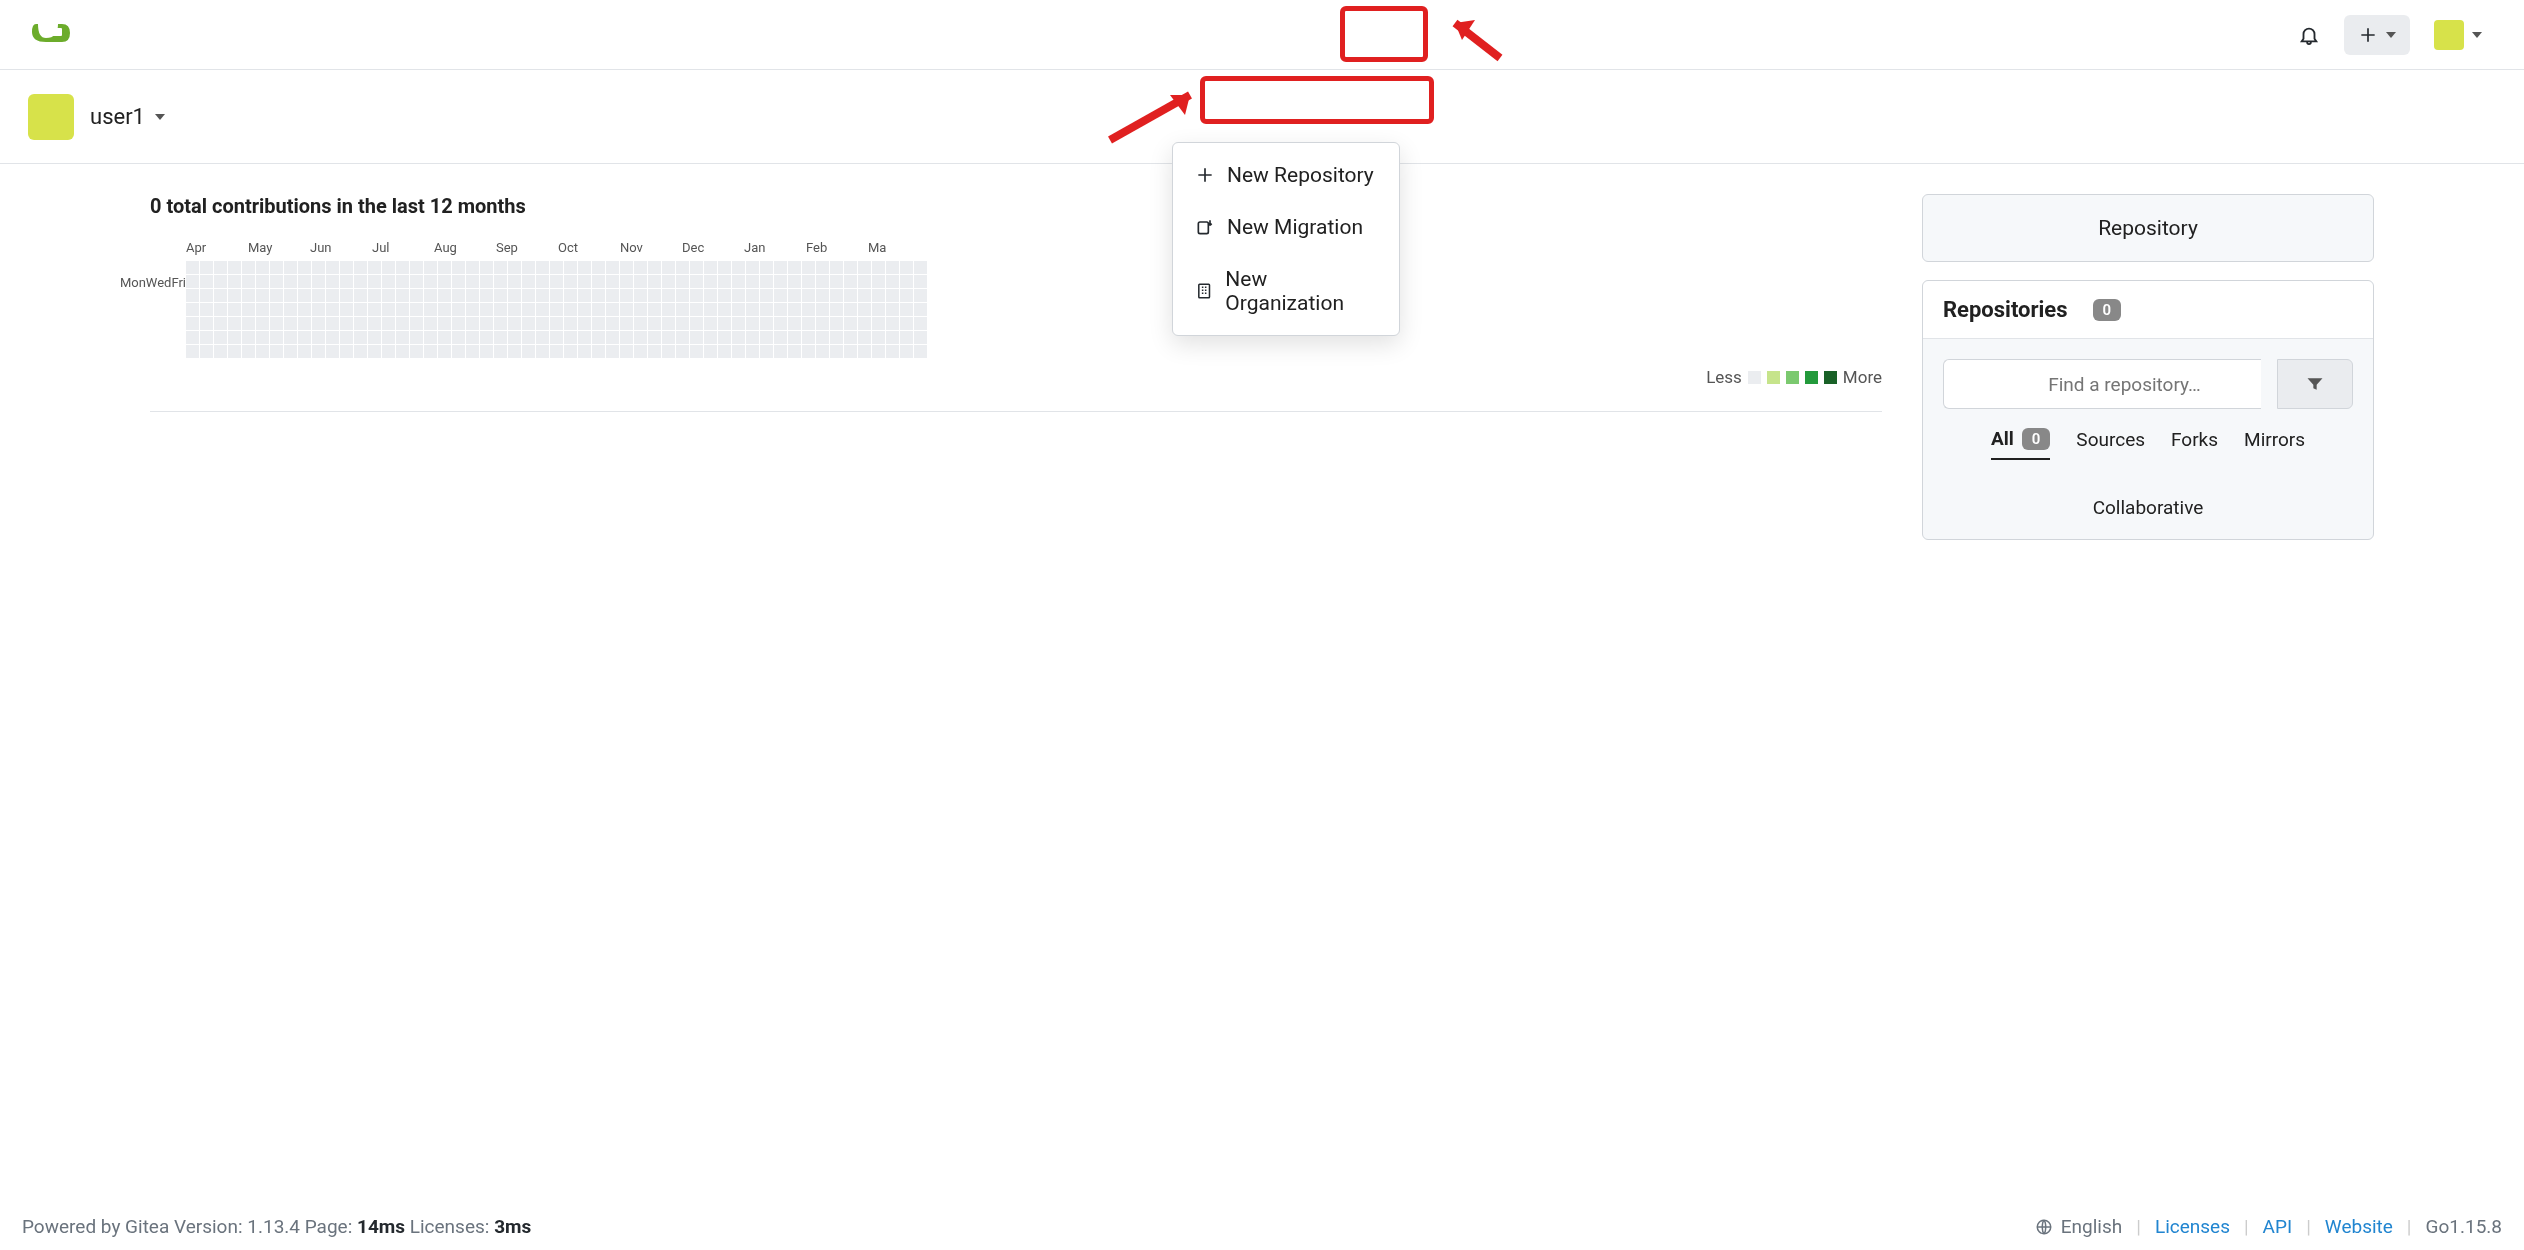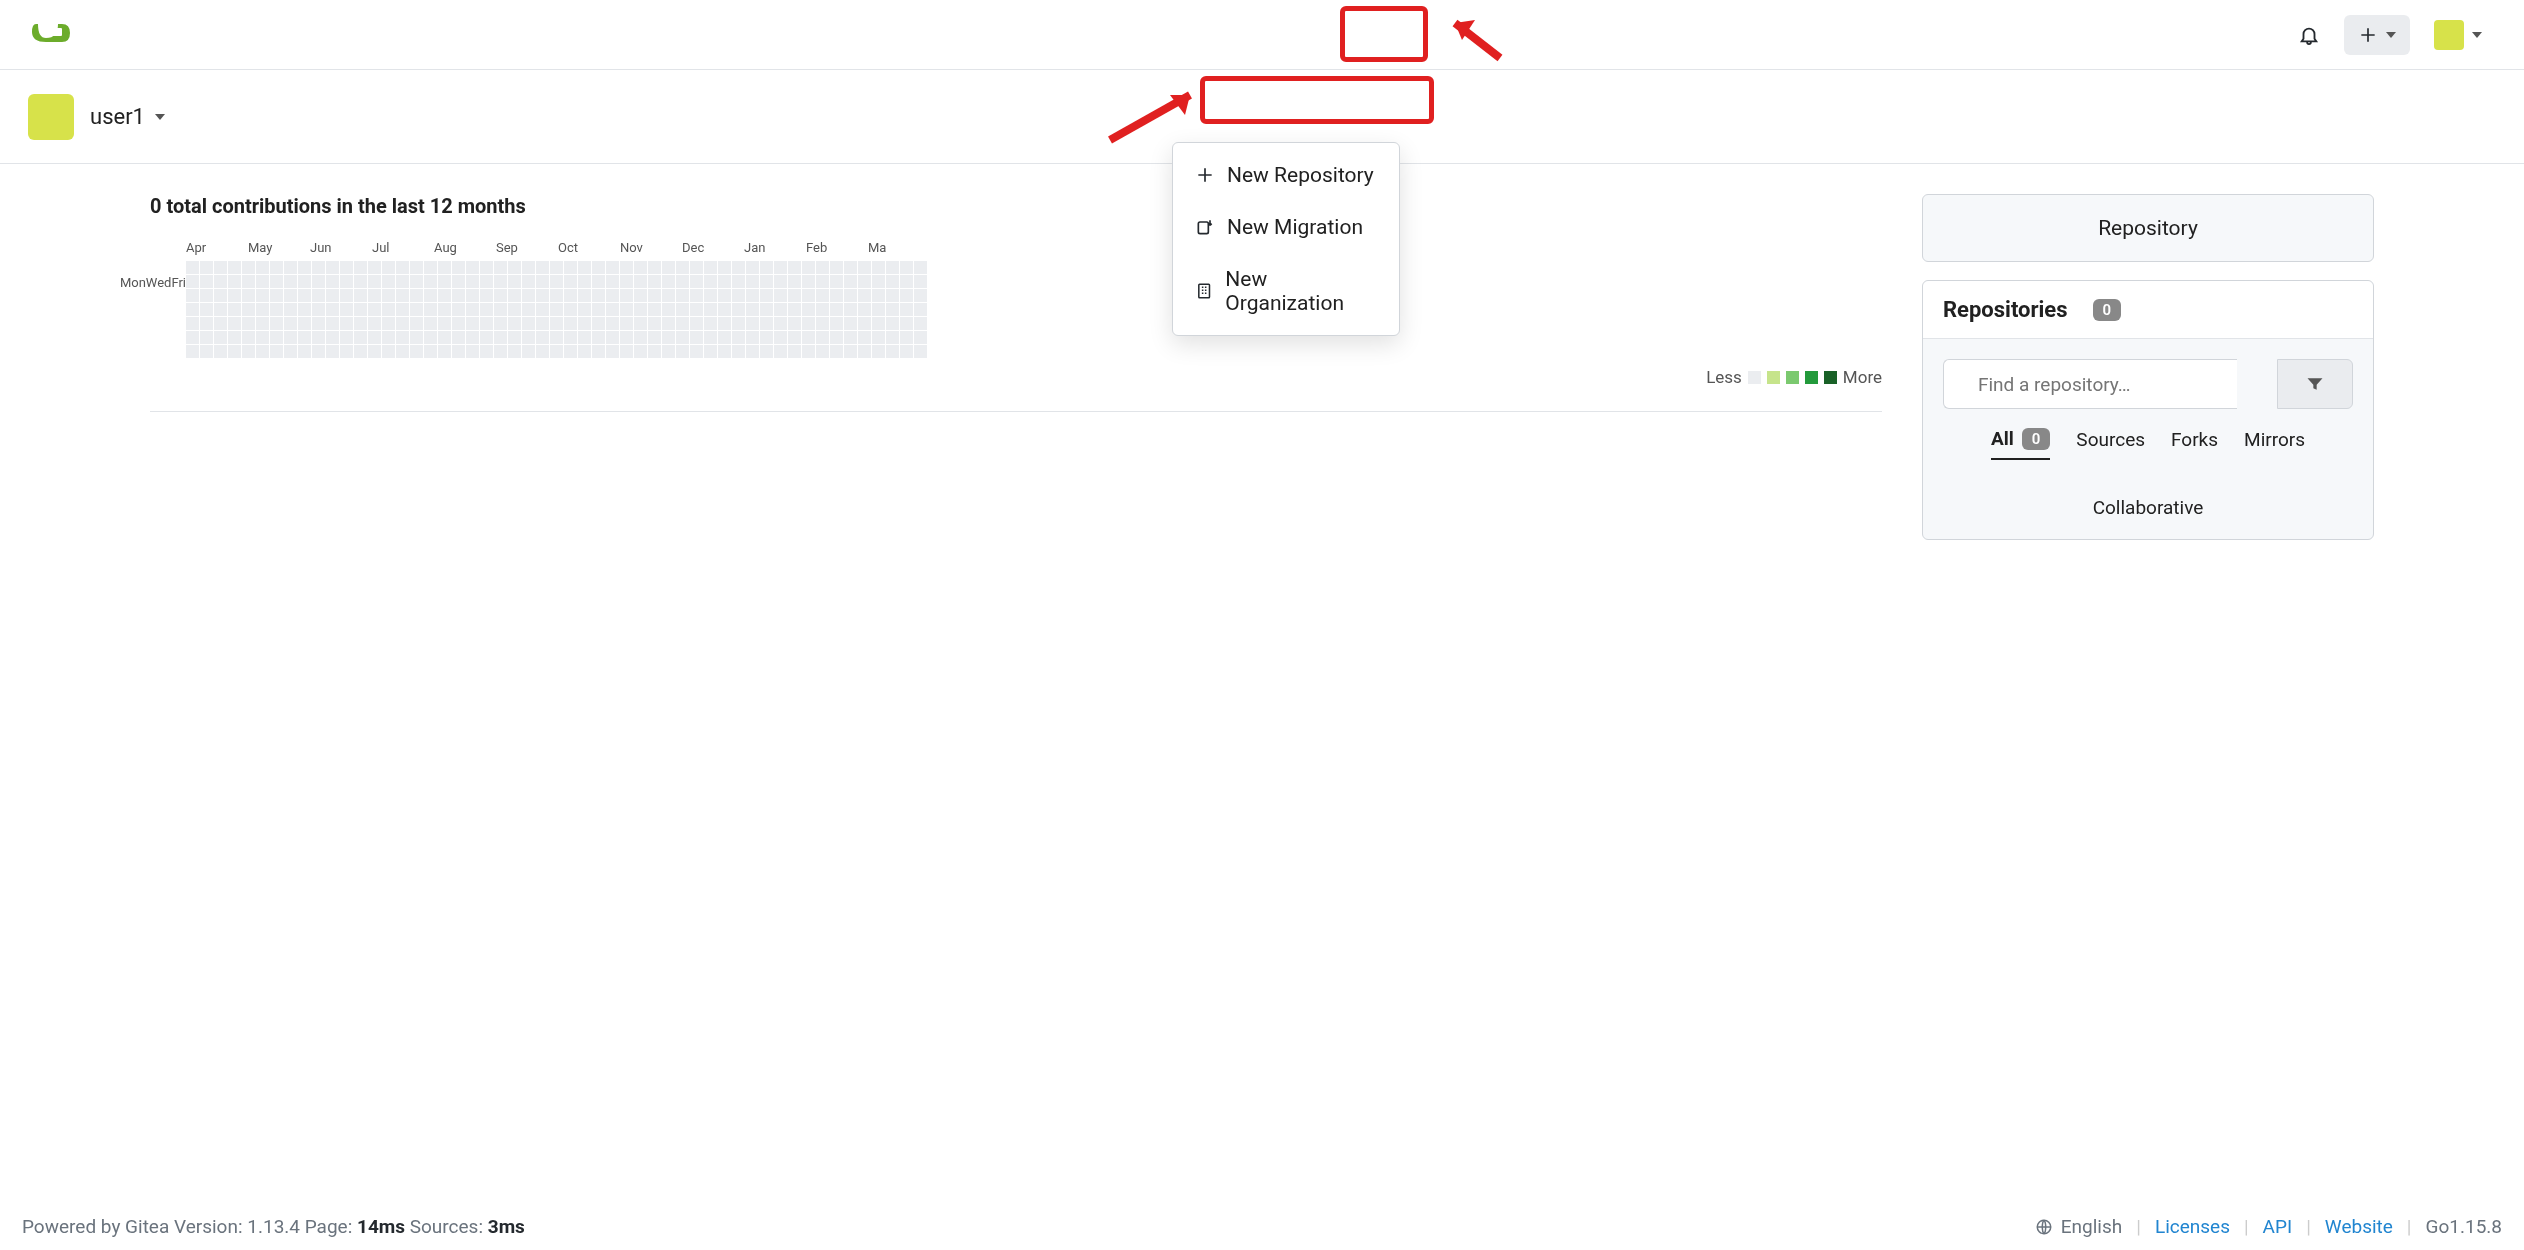--- a/index.html
+++ b/index.html
@@ -44,21 +44,21 @@
   .hr { border:none; border-top:1px solid #e1e4e8; margin-top:24px; }
 
   
   .repo-tab { height:68px; display:flex; align-items:center; justify-content:center; border:1px solid #d1d5da; border-radius:6px; font-size:21px; background:#f6f8fa; margin-bottom:18px; cursor:default;}
   .panel { border:1px solid #d1d5da; border-radius:6px; background:#f6f8fa; }
   .panel-head { display:flex; align-items:center; gap:25px; padding:16px 20px; border-bottom:1px solid #e1e4e8; background:#fff; border-radius:6px 6px 0 0;}
   .panel-head h3 { font-size:22px; font-weight:700; }
   .badge { background:#888; color:#fff; font-size:15px; border-radius:6px; padding:2px 10px; font-weight:600;}
   .panel-body { padding:20px; }
   .search-row { display:flex; }
-  .search-input { flex:1; height:50px; border:1px solid #d1d5da; border-right:none; border-radius:6px 0 0 6px; padding:0 14px 0 34px; font-size:19px; background:#fff; position:relative;}
+  .search-input { flex:1; height:50px; border:1px solid #d1d5da; border-right:none; border-radius:6px 0 0 6px; padding:0 14px 0 58px; font-size:19px; background:#fff; position:relative;text-align:center;}
   .search-wrap { position:relative; flex:1; }
   .search-wrap svg { position:absolute; left:14px; top:15px; }
   .filter-btn { width:76px; border:1px solid #d1d5da; border-radius:0 6px 6px 0; background:#eaecef; display:flex; align-items:center; justify-content:center; cursor:pointer;}
   .filter-tabs { display:flex; flex-wrap:wrap; gap:26px; justify-content:center; margin-top:18px; font-size:19px;}
   .ftab { cursor:pointer; padding-bottom:8px; display:flex; align-items:center; gap:8px;}
   .ftab.active { font-weight:700; border-bottom:2px solid #212121; }
   .ftab .badge { background:#888; }
   .collab { width:100%; text-align:center; font-size:19px; margin-top:10px; cursor:pointer;}
 
   
@@ -574,21 +574,21 @@
           <div class="ftab">Mirrors</div>
           <div class="collab">Collaborative</div>
         </div>
       </div>
     </div>
   </div>
 </div>
 
 <div class="footer">
   <div>
-    <span>Powered by Gitea Version: 1.13.4 Page: </span><strong>14ms</strong><span> Sources: </span><strong>3ms</strong>
+    <span>Powered by Gitea Version: 1.13.4 Page: </span><strong>14ms</strong><span> Licenses: </span><strong>3ms</strong>
   </div>
   <div class="links">
     <span style="display:flex;align-items:center;gap:8px;">
       <svg width="18" height="18" viewBox="0 0 24 24" fill="none" stroke="#6a737d" stroke-width="2">
           <circle cx="12" cy="12" r="9"></circle>
           <path d="M3 12h18M12 3c3 3 3 15 0 18M12 3c-3 3-3 15 0 18"></path>
         </svg>
       <span>English</span>
     </span>
     <span class="sep">|</span>

